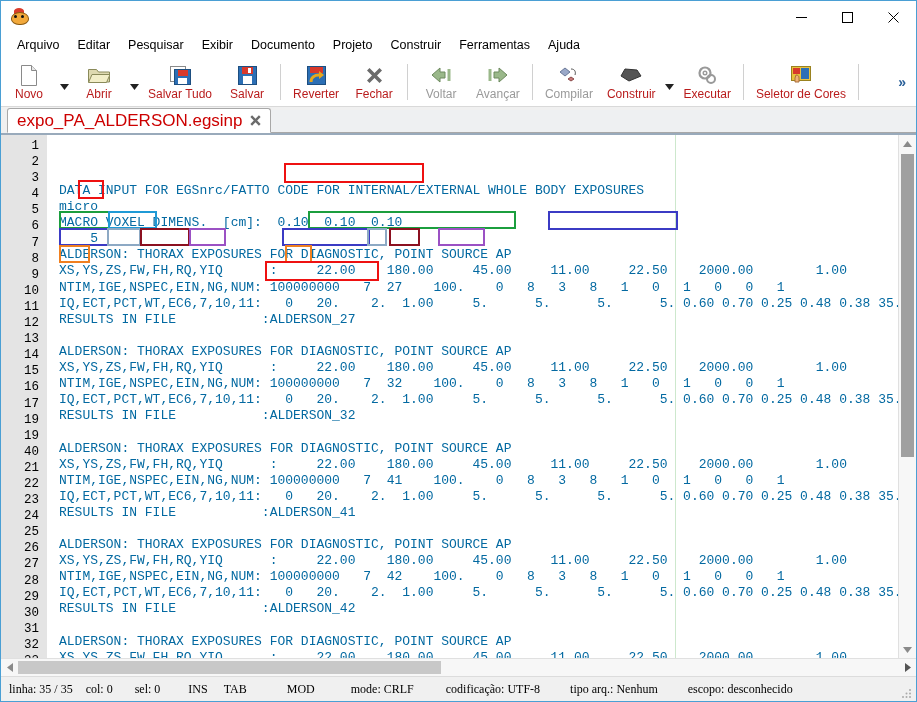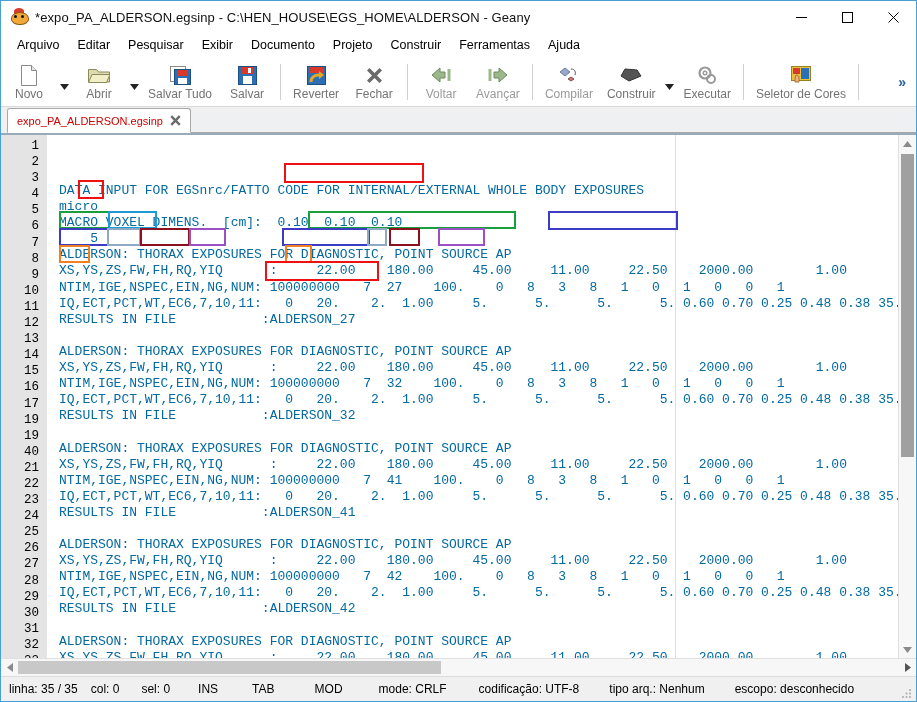--- a/index.html
+++ b/index.html
@@ -65,21 +65,21 @@
   .toolbar{
     height:48px;flex:0 0 48px;background:#ffffff;
     display:flex;align-items:stretch;position:relative;
     border-bottom:1px solid #d9d9d9;
   }
   .tb-item{
     display:flex;flex-direction:column;align-items:center;justify-content:center;
     padding:2px 7px 1px 7px;min-width:42px;
   }
   .tb-item .ic{height:22px;display:flex;align-items:center;justify-content:center;}
-  .tb-item .lb{font-size:12px;margin-top:1px;color:#737373;white-space:nowrap;}
+  .tb-item .lb{font-size:12px;margin-top:1px;color:#b91c1c;white-space:nowrap;}
   .tb-item.disabled .lb{color:#9a9a9a;}
   .tb-arrow{
     display:flex;align-items:flex-end;justify-content:center;padding-bottom:16px;
     width:14px;
   }
   .tb-sep{width:1px;background:#d0d0d0;margin:6px 5px;}
   .tb-more{
     position:absolute;right:6px;top:0;height:48px;display:flex;align-items:center;
     color:#2a6099;font-size:14px;font-weight:bold;padding:0 4px;
   }
@@ -88,21 +88,21 @@
     height:26px;flex:0 0 26px;background:#f0f0f0;
     display:flex;align-items:flex-end;padding-left:6px;
     border-bottom:1px solid #9ab;
   }
   .doc-tab{
     height:23px;display:flex;align-items:center;gap:6px;
     padding:0 8px 0 9px;background:#ffffff;
     border:1px solid #a8a8a8;border-bottom:1px solid #ffffff;
     border-radius:3px 3px 0 0;
   }
-  .doc-tab .name{color:#cc0000;font-size:11px;white-space:nowrap;}
+  .doc-tab .name{color:#cc0000;font-size:17px;white-space:nowrap;}
   .tab-close{width:13px;height:13px;display:block;}
   .tab-rest{flex:1;height:22px;background:#eef0f2;border-bottom:1px solid #a8a8a8;}
   
   .editor-wrap{
     flex:1 1 auto;display:flex;position:relative;overflow:hidden;
     background:#ffffff;border-top:1px solid #9ab;
   }
   .editor{
     flex:1 1 auto;display:flex;position:relative;overflow:hidden;
   }
@@ -145,38 +145,37 @@
     height:17px;flex:0 0 17px;background:#f7f7f7;display:flex;align-items:center;
     border-top:1px solid #e0e0e0;
   }
   .hs-btn{width:17px;height:17px;display:flex;align-items:center;justify-content:center;}
   .hs-track{flex:1;height:17px;position:relative;}
   .hs-thumb{position:absolute;top:2px;left:0;height:13px;width:48%;background:#c8c8c8;}
   
   .statusbar{
     height:24px;flex:0 0 24px;background:#f0f0f0;
     display:flex;align-items:center;font-size:12px;color:#000;
-    border-top:1px solid #dcdcdc;position:relative;
+    border-top:1px solid #dcdcdc;position:relative;font-family:Liberation Serif, serif;
   }
   .st{white-space:nowrap;}
   .grip{position:absolute;right:3px;bottom:2px;width:12px;height:12px;}
 </style>
 </head>
 <body>
 
 <div class="window">
 
   <div class="titlebar">
     <div class="app-icon">
       <div class="crest"></div>
         <div class="head"></div>
       <div class="eyeL"></div>
         <div class="eyeR"></div>
     </div>
-    <div class="title-text">*expo_PA_ALDERSON.egsinp - C:\HEN_HOUSE\EGS_HOME\ALDERSON - Geany</div>
     <div class="winbtns">
       <div class="winbtn">
         <svg width="11" height="11" viewBox="0 0 11 11">
             <line x1="0" y1="5.5" x2="11" y2="5.5" stroke="#000" stroke-width="1"></line>
           </svg>
       </div>
       <div class="winbtn">
         <svg width="11" height="11" viewBox="0 0 11 11">
             <rect x="0.5" y="0.5" width="10" height="10" fill="none" stroke="#000" stroke-width="1"></rect>
           </svg>
@@ -461,21 +460,21 @@
           <path d="M0 0l6 4.5L0 9z" fill="#555"></path>
         </svg>
     </div>
   </div>
 
   <div class="statusbar">
     <span class="st" style="margin-left:8px">linha: 35 / 35</span>
     <span class="st" style="margin-left:13px">col: 0</span>
     <span class="st" style="margin-left:22px">sel: 0</span>
     <span class="st" style="margin-left:28px">INS</span>
-    <span class="st" style="margin-left:34px">TAB</span>
+    <span class="st" style="margin-left:16px">TAB</span>
     <span class="st" style="margin-left:40px">MOD</span>
     <span class="st" style="margin-left:36px">mode: CRLF</span>
     <span class="st" style="margin-left:32px">codificação: UTF-8</span>
     <span class="st" style="margin-left:30px">tipo arq.: Nenhum</span>
     <span class="st" style="margin-left:30px">escopo: desconhecido</span>
     <span class="grip">
       <svg width="12" height="12" viewBox="0 0 12 12">
           <circle cx="9" cy="3" r="1" fill="#aaa"></circle>
           <circle cx="9" cy="6.5" r="1" fill="#aaa"></circle>
           <circle cx="5.5" cy="6.5" r="1" fill="#aaa"></circle>

